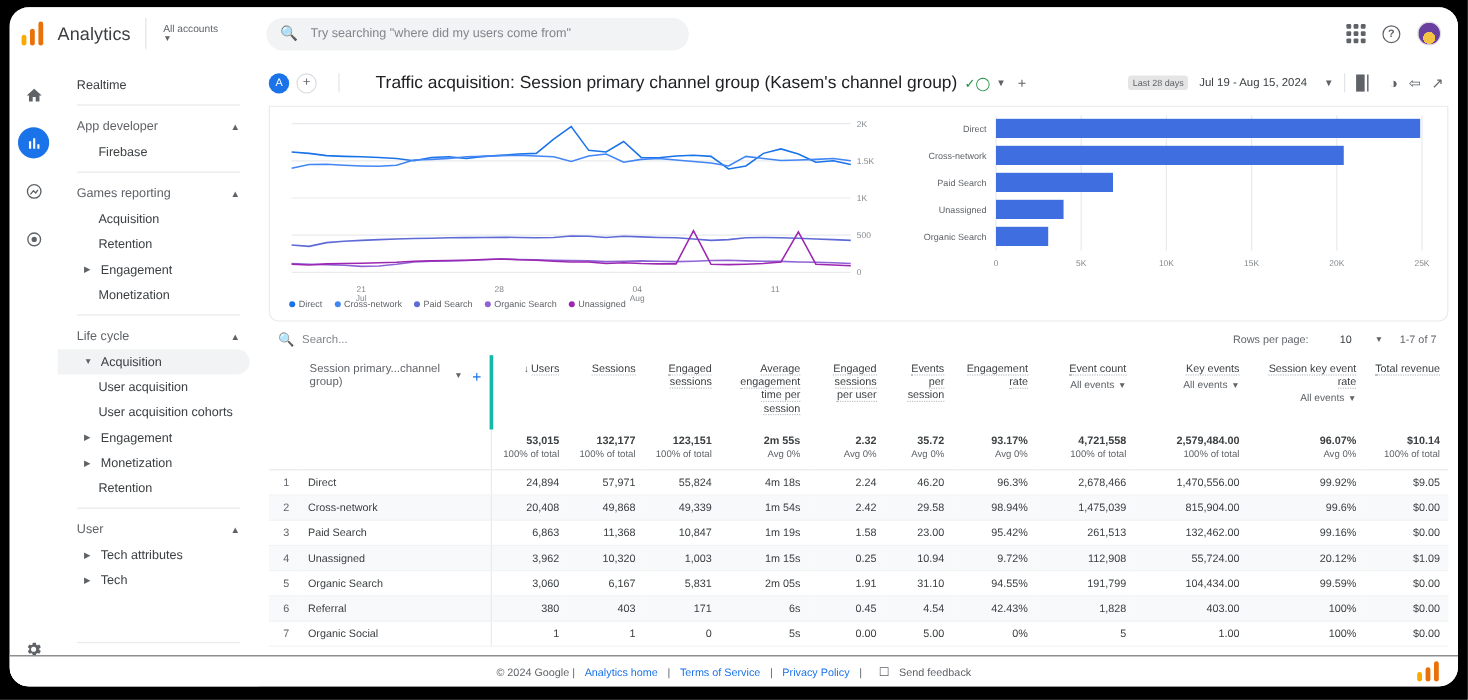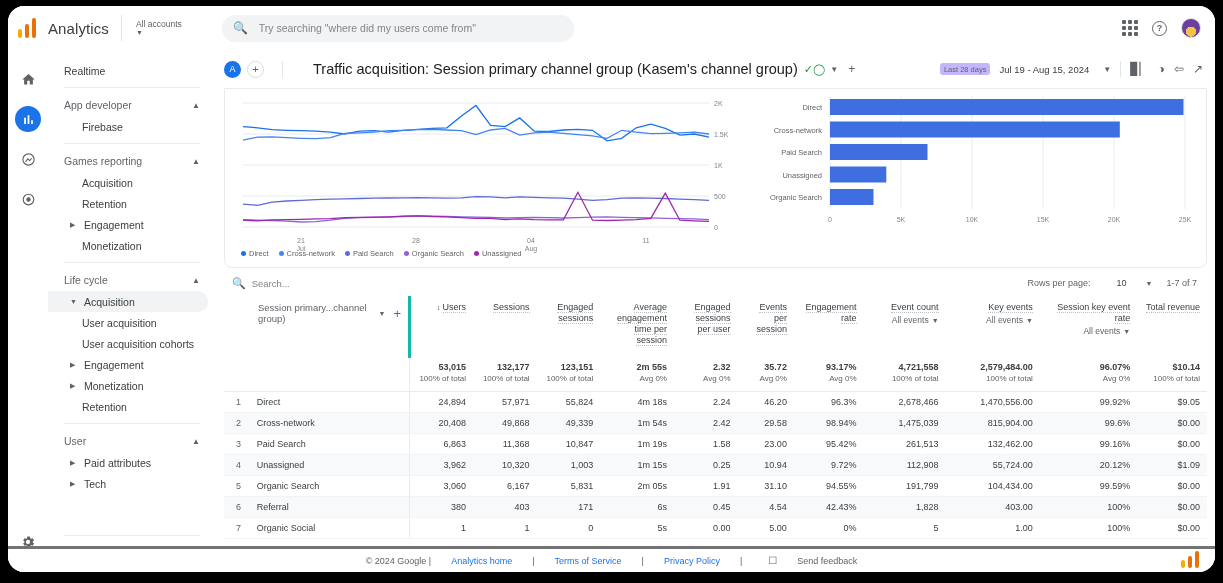--- a/index.html
+++ b/index.html
@@ -109,21 +109,21 @@
     font-size:11px;display:flex;align-items:center;justify-content:center;margin-left:6px;
   }
   .hdr-title {
     margin-left:18px; padding-left:30px; border-left:1px solid #e3e4e6;
     font-size:14.5px; color:#202124; white-space:nowrap;
   }
   .check-ic { color:#1e8e3e; font-size:11px; margin-left:6px;}
   .caret-sm { color:#5f6368; font-size:8px; margin-left:5px;}
   .plus-sm { color:#5f6368; font-size:12px; margin-left:10px;}
   .hdr-right { margin-left:auto; display:flex; align-items:center; gap:9px; margin-right:12px; }
-  .badge-last { font-size:7.5px; color:#5f6368; background:#c4b5fd; padding:1.5px 4px; border-radius:3px;}
+  .badge-last { font-size:7.5px; color:#5f6368; background:#e5e5e5; padding:1.5px 4px; border-radius:3px;}
   .date-txt { font-size:9.5px; color:#3c4043; }
   .hdr-ic { color:#5f6368; font-size:12px; }
   .hdr-sep { width:1px;height:16px;background:#e3e4e6; }
 
   
   .main {
     position:absolute; left:208px; top:82px; width:999px; height:466px;
     background:#fff; overflow:hidden;
   }
   .card {
@@ -181,21 +181,21 @@
     font-size:9px; color:#3c4043;
   }
   .data-row:nth-child(odd) { background:#f8f9fa; }
   .data-row td.idx { text-align:left; padding-left:12px; width:26px; color:#5f6368; }
   .data-row td.dimname { text-align:left; border-right:1px solid #e8eaed; padding-left:6px;}
 
   
   .footer {
     position:absolute; left:0; bottom:0; width:1207px; height:26px;
     background:#fff; display:flex; align-items:center; justify-content:center;
-    font-size:9px; color:#5f6368; gap:20px; border-top: 3px solid #737373;
+    font-size:9px; color:#5f6368; gap:8px; border-top: 1px solid #737373;
   }
   .footer a { color:#1a73e8; text-decoration:none; }
   .footer .fb-ic { margin-left:6px; font-size:10px; color:#5f6368;}
   .ga-badge {
     position:absolute; right:12px; bottom:4px; width:22px;height:18px;
   }
   .ga-badge i { position:absolute; bottom:0; width:4px; border-radius:2px; }
   .ga-badge i:nth-child(1){ left:0; height:8px; background:#f9ab00;}
   .ga-badge i:nth-child(2){ left:7px; height:12px; background:#e8710a;}
   .ga-badge i:nth-child(3){ left:14px; height:17px; background:#e8710a;}
@@ -323,21 +323,21 @@
     <div class="nav-item sub">
         <span>Retention</span>
       </div>
     <div class="nav-div"></div>
     <div class="nav-sect">
       <span>User</span>
       <span class="chev">▲</span>
     </div>
     <div class="nav-item sub">
         <span class="nav-arrow">▶</span>
-        <span>Paid attributes</span>
+        <span>Tech attributes</span>
       </div>
     <div class="nav-item sub">
         <span class="nav-arrow">▶</span>
         <span>Tech</span>
       </div>
     <div class="nav-bottom-div"></div>
     <div class="nav-collapse">❮</div>
   </div>
 
   <div class="rpt-header">

